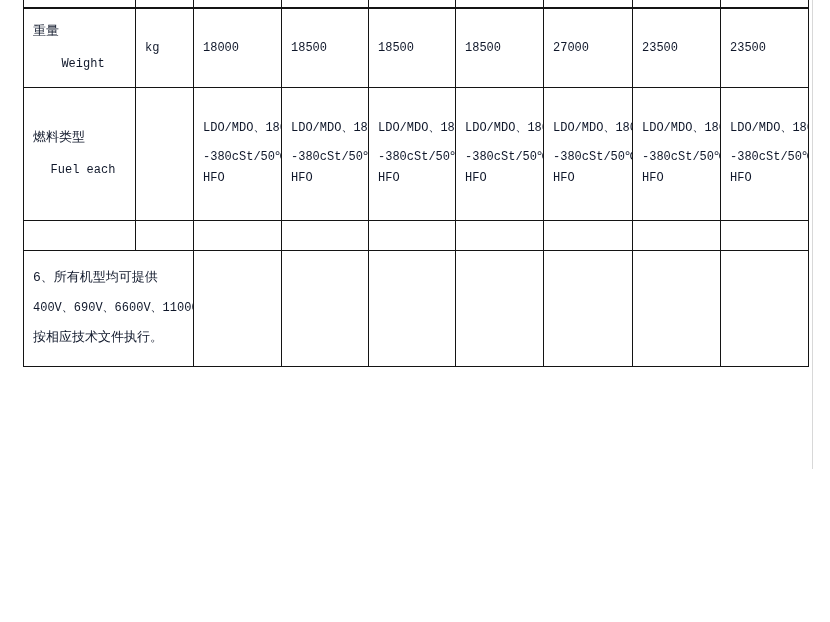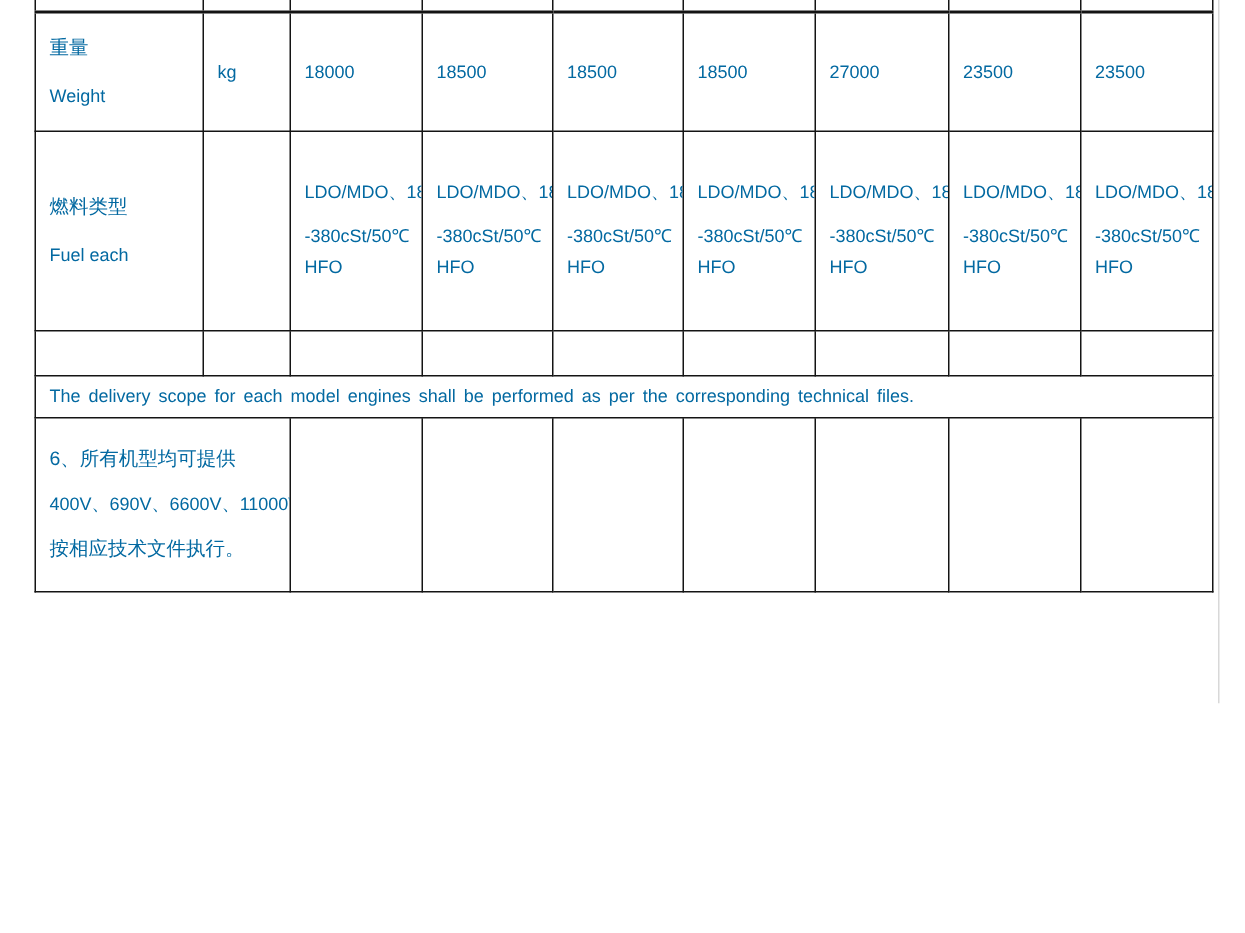--- a/index.html
+++ b/index.html
@@ -6,22 +6,22 @@
     margin: 0;
     padding: 0;
     background: #ffffff;
   }
   .page {
     position: relative;
     width: 830px;
     height: 469px;
     background: #ffffff;
     overflow: hidden;
-    font-family: Liberation Sans, sans-serif;
-    color: #0369a1;
+    font-family: Liberation Mono, monospace;
+    color: #0f172a;
   }
   table.spec {
     position: absolute;
     left: 23px;
     top: 0;
     width: 785px;
     border-collapse: collapse;
     table-layout: fixed;
   }
   table.spec td {
@@ -35,21 +35,21 @@
   }
   tr.partial td {
     border-top: none;
     border-bottom: 2px solid #141414;
     padding: 0;
     height: 7px;
     line-height: 0;
   }
   td.merged-label { padding-left: 7px; }
   .cn { font-size: 13px; }
-  .en { font-size: 12px; }
+  .en { font-size: 12px; text-align: center; }
   .lh32 { line-height: 32px; }
   .lh30 { line-height: 30px; }
   .lh20 { line-height: 20px; }
   td.fuel-cell { font-size: 11px; padding-left: 9px; }
   td.fuel-cell .f1 { line-height: 20px; margin-bottom: 9px; }
   td.fuel-cell .f2 { line-height: 21px; }
   td.fuel-cell .f3 { line-height: 21px; }
   td.sentence { word-spacing: 2px; }
   tr.bottom-row td { border-bottom: 2px solid #141414; }
   .ghost-v {
@@ -165,23 +165,20 @@
       <td></td>
       <td></td>
       <td></td>
       <td></td>
       <td></td>
       <td></td>
     </tr>
 
 
 
-    <tr style="height:28px">
-      <td class="merged-label sentence" colspan="9">The delivery scope for each model engines shall be performed as per the corresponding technical files.</td>
-    </tr>
 
     <tr style="height:116px">
       <td class="merged-label" colspan="2">
         <div class="cn lh30">6、所有机型均可提供</div>
         <div class="en lh30">400V、690V、6600V、11000V</div>
         <div class="cn lh30">按相应技术文件执行。</div>
       </td>
       <td></td>
       <td></td>
       <td></td>

